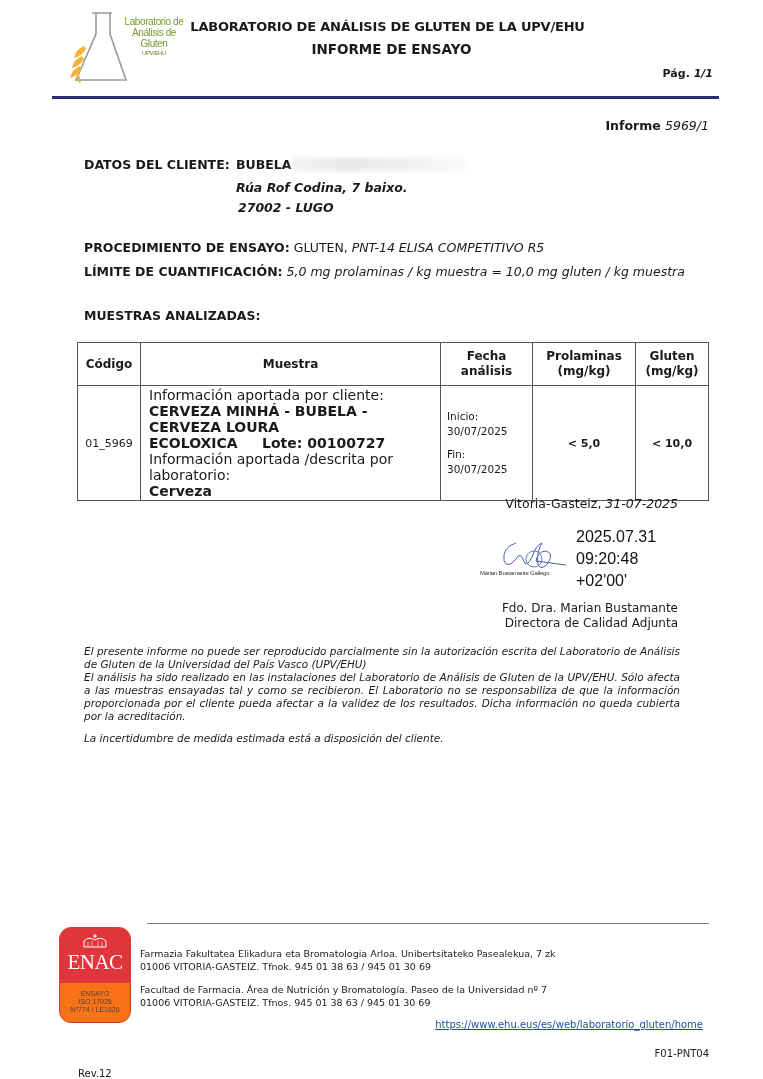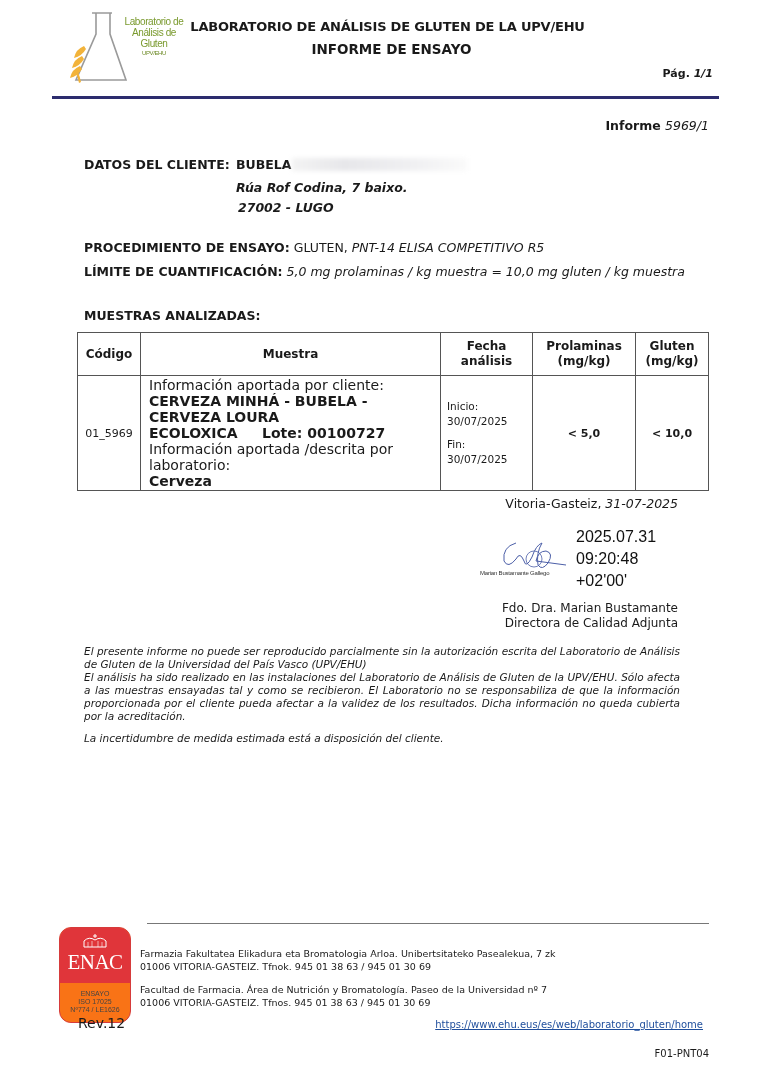--- a/index.html
+++ b/index.html
@@ -25,21 +25,21 @@
   .blur { left: 292px; top: 158px; width: 175px; height: 13px; background: linear-gradient(90deg, #f3f3f3, #e7e7ea 30%, #f0f0f2 70%, #fafafa); filter: blur(2px); }
   .client-addr { left: 236px; top: 180px; font-size: 12.5px; font-weight: bold; font-style: italic; }
   .client-city { left: 238px; top: 200px; font-size: 12.5px; font-weight: bold; font-style: italic; }
   .proc { left: 84px; top: 240px; font-size: 12.5px; }
   .proc b { font-weight: bold; }
   .proc i { font-style: italic; }
   .limit { left: 84px; top: 264px; font-size: 12.5px; }
   .limit b { font-weight: bold; }
   .limit i { font-style: italic; }
   .muestras-lbl { left: 84px; top: 308px; font-size: 12.5px; font-weight: bold; }
-  table.samples { position: absolute; left: 77px; top: 332px; width: 632px; border-collapse: collapse; font-size: 11px; }
+  table.samples { position: absolute; left: 77px; top: 342px; width: 632px; border-collapse: collapse; font-size: 11px; }
   table.samples th, table.samples td { border: 1px solid #555; }
   table.samples th { height: 40px; font-weight: bold; font-size: 12px; text-align: center; line-height: 15px; }
   table.samples td { height: 88px; vertical-align: middle; }
   .c1 { width: 60px; text-align: center; }
   .c2 { width: 290px; padding-left: 8px; line-height: 16px; font-size: 14px; }
   .c2 .bold { font-weight: bold; }
   .c3 { width: 84px; padding-left: 6px; font-size: 10.5px; line-height: 15px; }
   .c3 .gap { height: 8px; }
   .c4 { width: 100px; text-align: center; font-weight: bold; }
   .c5 { text-align: center; font-weight: bold; }
@@ -55,21 +55,21 @@
   .foot-rule { left: 147px; top: 923px; width: 562px; height: 1px; background: #777; }
   .enac { left: 59px; top: 927px; width: 70px; height: 94px; border-radius: 12px; border: 1.5px solid #d63b3b; overflow: hidden; background: #f97316; }
   .enac-top { height: 55px; background: #e0353a; position: relative; }
   .enac-crown { position: absolute; left: 22px; top: 6px; width: 26px; height: 14px; }
   .enac-word { position: absolute; left: 0; width: 100%; top: 22px; text-align: center; color: #fff; font-family: "Liberation Serif", serif; font-size: 21px; letter-spacing: -0.5px; }
   .enac-bot { text-align: center; font-family: "Liberation Sans", sans-serif; font-size: 7px; line-height: 8px; color: #444; padding-top: 7px; }
   .addr { left: 140px; font-size: 9.5px; line-height: 13px; }
   .addr1 { top: 947px; }
   .addr2 { top: 983px; }
   .url { right: 60px; top: 1019px; font-size: 10px; color: #1f4e9c; text-decoration: underline; }
-  .rev { left: 78px; top: 1015px; font-size: 14px; }
+  .rev { left: 78px; top: 1068px; font-size: 10px; }
   .code { right: 54px; top: 1048px; font-size: 10px; }
 </style>
 </head>
 <body>
 
 <div class="abs logo">
   <svg width="60" height="75" viewBox="0 0 60 75" style="position:absolute;left:0;top:0">
     <path d="M22 3 L42 3 M26 3 L26 24 L6 70 L56 70 L40 24 L40 3" fill="none" stroke="#9a9a9a" stroke-width="1.6"></path>
     <g fill="#f2b33a">
       <path d="M14 36 q-8 3 -10 12 q8 -2 12 -9 z"></path>

